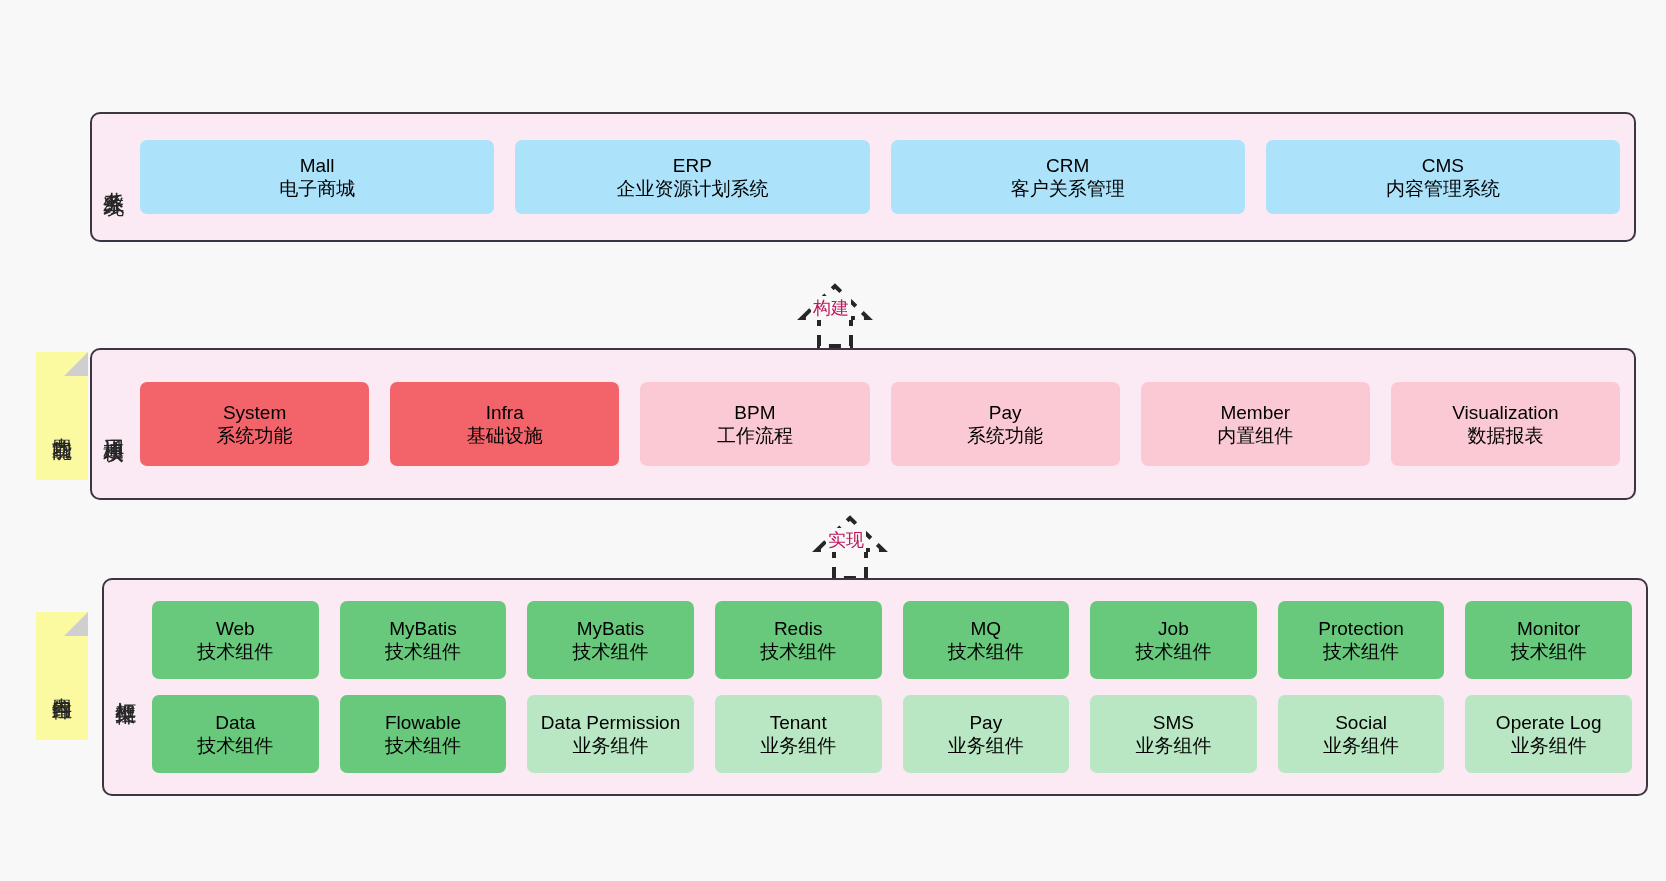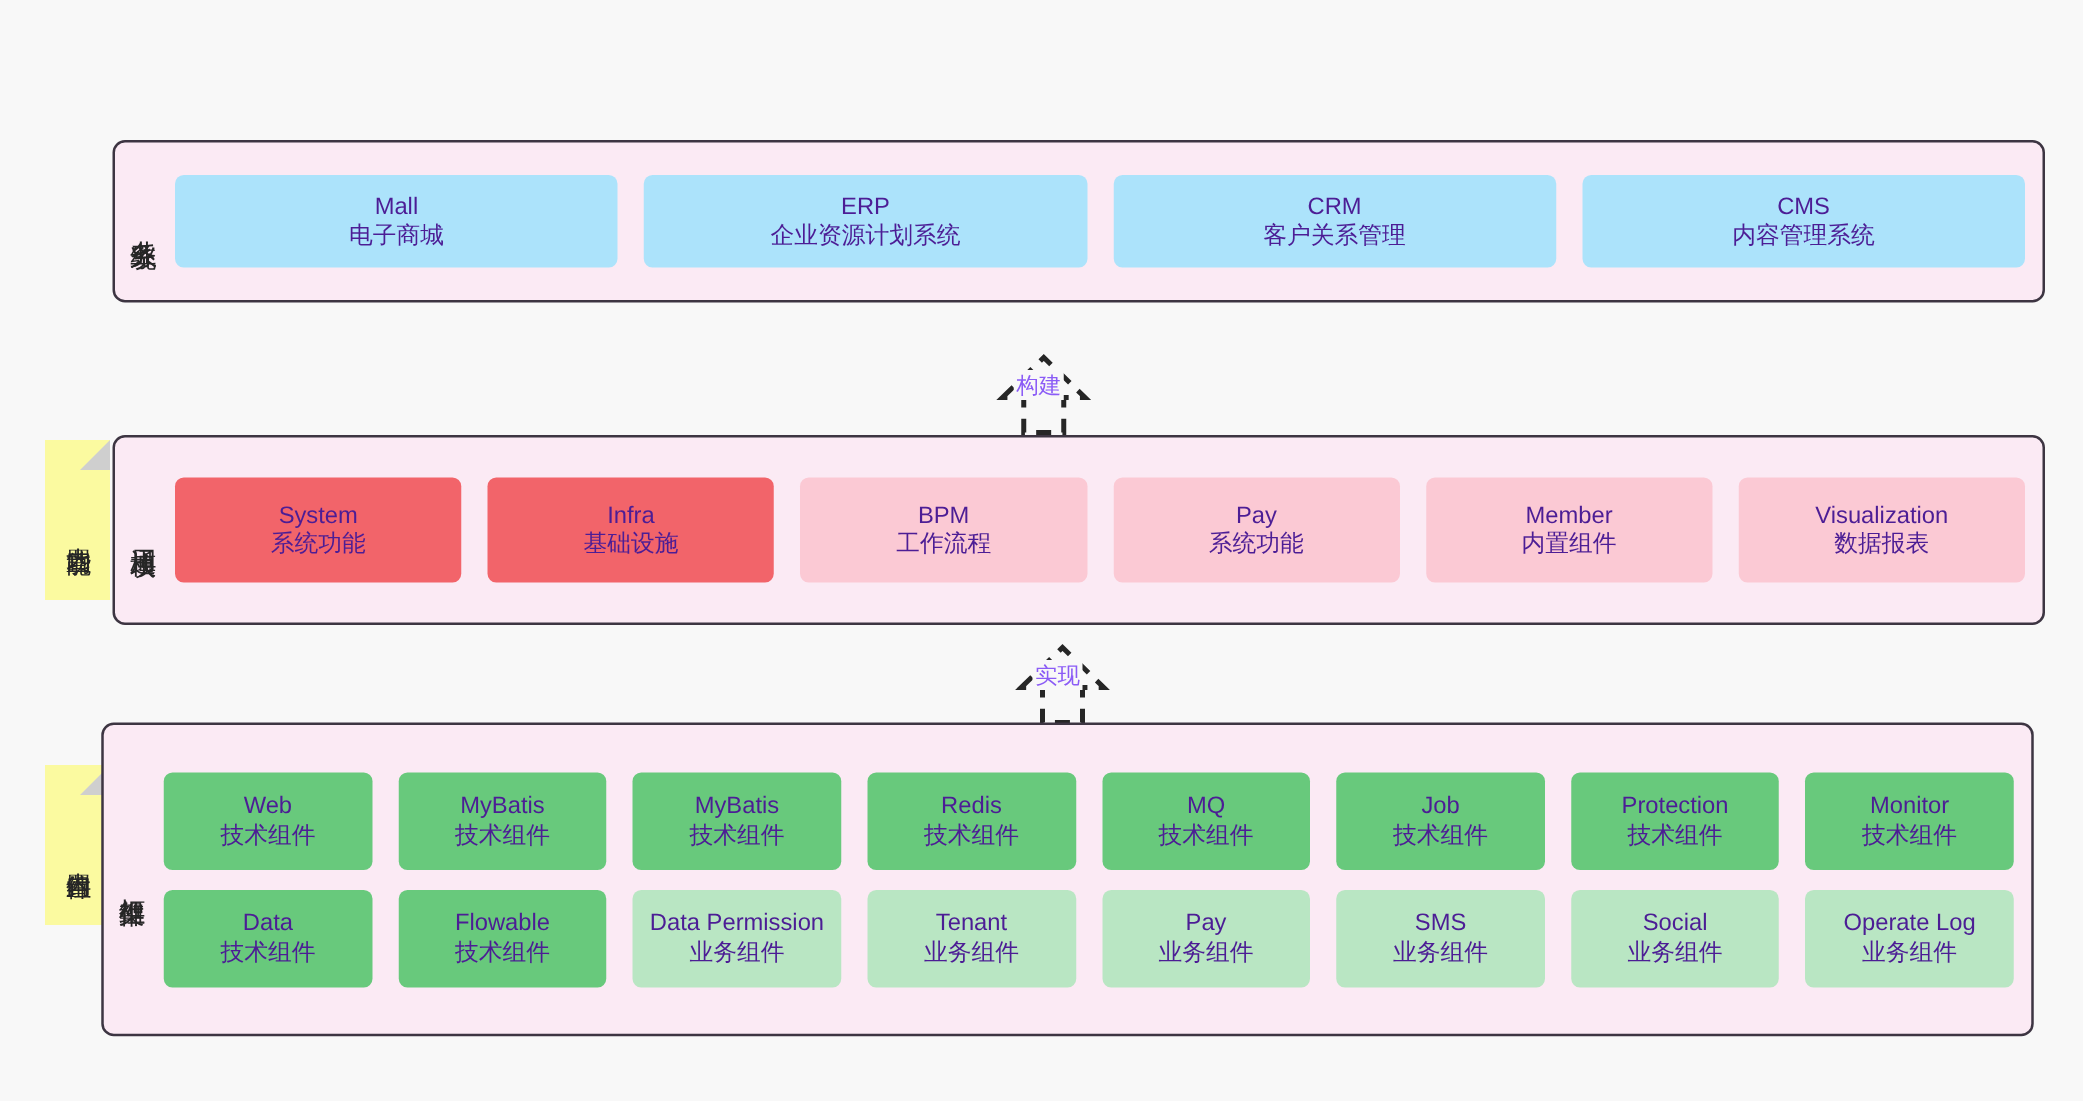--- a/index.html
+++ b/index.html
@@ -69,21 +69,21 @@
   .card {
     flex: 1 1 0;
     border-radius: 7px;
     display: flex;
     flex-direction: column;
     align-items: center;
     justify-content: center;
     text-align: center;
     font-size: 19px;
     line-height: 1.22;
-    color: #4c1d95;
+    color: #000000;
     box-sizing: border-box;
     padding: 4px 6px;
   }
   .card .en { display: block; }
   .card .cn { display: block; }
 
   .card-blue       { background: #ace3fb; }
   .card-red        { background: #f2646a; }
   .card-pink       { background: #fbc9d4; }
   .card-green      { background: #68c97c; }
@@ -126,21 +126,21 @@
   }
 
   
   .arrow {
     position: absolute;
   }
   .arrow svg { display: block; }
   .arrow-label {
     position: absolute;
     font-size: 18px;
-    color: #8b5cf6;
+    color: #be185d;
     background: #f8f8f8;
     padding: 0 2px;
     white-space: nowrap;
   }
 </style>
 </head>
 <body>
 
 <div id="canvas">
 
@@ -215,21 +215,21 @@
     <svg width="160" height="90" viewBox="0 0 160 90">
       <path d="M 47 60 L 80 28 L 113 60 L 96 60 L 96 88 L 64 88 L 64 60 Z" fill="none" stroke="#262626" stroke-width="4" stroke-dasharray="12,9" stroke-linejoin="miter"></path>
     </svg>
     <div class="arrow-label" style="left:56px; top:38px;">实现</div>
   </div>
 
   <div class="note" style="left:36px; top:612px; height:128px;">
     <span>内置组件</span>
   </div>
 
-  <div class="layer layer-frame" style="left:81px; top:578px; width:1546px; height:251px;">
+  <div class="layer layer-frame" style="left:102px; top:578px; width:1546px; height:218px;">
     <div class="layer-title">框架组件</div>
     <div class="layer-body">
 
       <div class="row">
         <div class="card card-green">
           <span class="en">Web</span>
           <span class="cn">技术组件</span>
         </div>
         <div class="card card-green">
           <span class="en">MyBatis</span>

